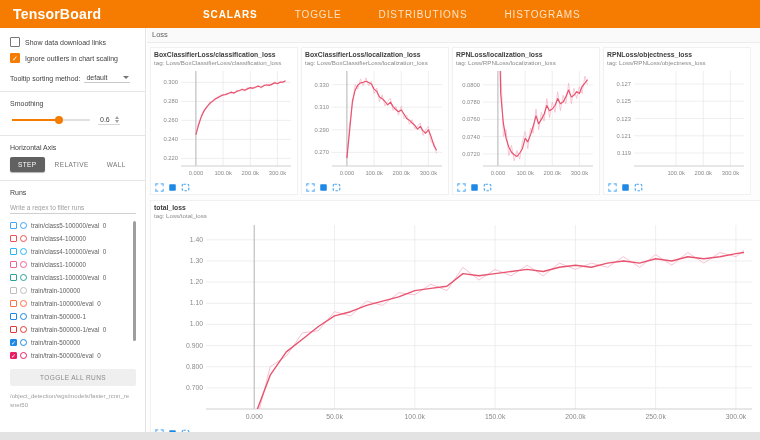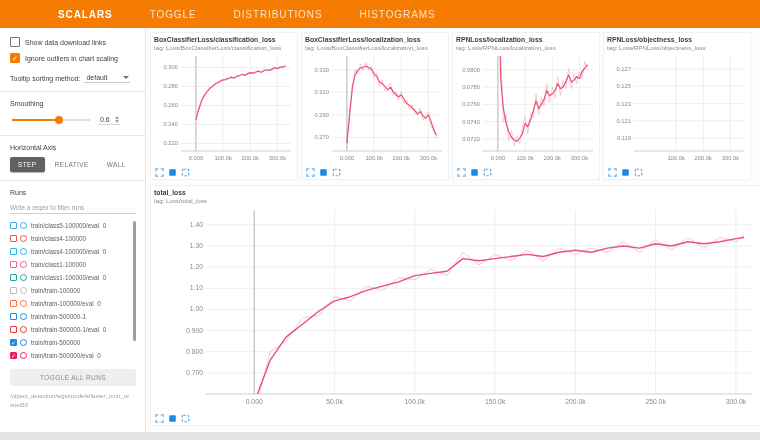--- a/index.html
+++ b/index.html
@@ -63,20 +63,21 @@
   .chart-tag{font-size:6.2px;color:#8a8a8a;margin-top:1px;white-space:nowrap;overflow:hidden;}
   .chart-footer{display:flex;gap:4px;align-items:center;padding:1px 0 2px 1px;}
   .chart-footer svg{cursor:pointer;}
   .big-card{margin-top:5px;width:612px;}
   .bottom-bar{position:absolute;left:0;right:0;bottom:0;height:8px;background:#e3e3e3;}
 </style>
 </head>
 <body>
 
 <div class="header">
+  <div class="logo">TensorBoard</div>
   <div class="tabs">
       <span class="tab active">SCALARS</span>
       <span class="tab">TOGGLE</span>
       <span class="tab">DISTRIBUTIONS</span>
       <span class="tab">HISTOGRAMS</span>
     </div>
 </div>
 
 <div class="sidebar">
 
@@ -193,20 +194,21 @@
         </div>
       </div>
     <div class="runs-scrollbar"></div>
   </div>
 
   <div class="toggle-all">TOGGLE ALL RUNS</div>
   <div class="run-path">/object_detection/wgs/models/faster_rcnn_resnet50</div>
 </div>
 
 <div class="main">
+  <div class="group-header">Loss</div>
   <div class="charts-wrap">
     <div class="small-row" id="small-charts">
         <div class="chart-card"><div class="chart-title">BoxClassifierLoss/classification_loss</div><div class="chart-tag">tag: Loss/BoxClassifierLoss/classification_loss</div><svg width="142" height="112">
             <defs>
               <clipPath id="clip0">
                 <rect x="27" y="5" width="110" height="95"></rect>
               </clipPath>
             </defs>
             <line x1="27" x2="137" y1="16.4" y2="16.4" stroke="#e8e8e8" stroke-width="0.7"></line>
             <text x="24" y="18.4" text-anchor="end" font-size="5.8" fill="#8a8a8a">0.300</text>

